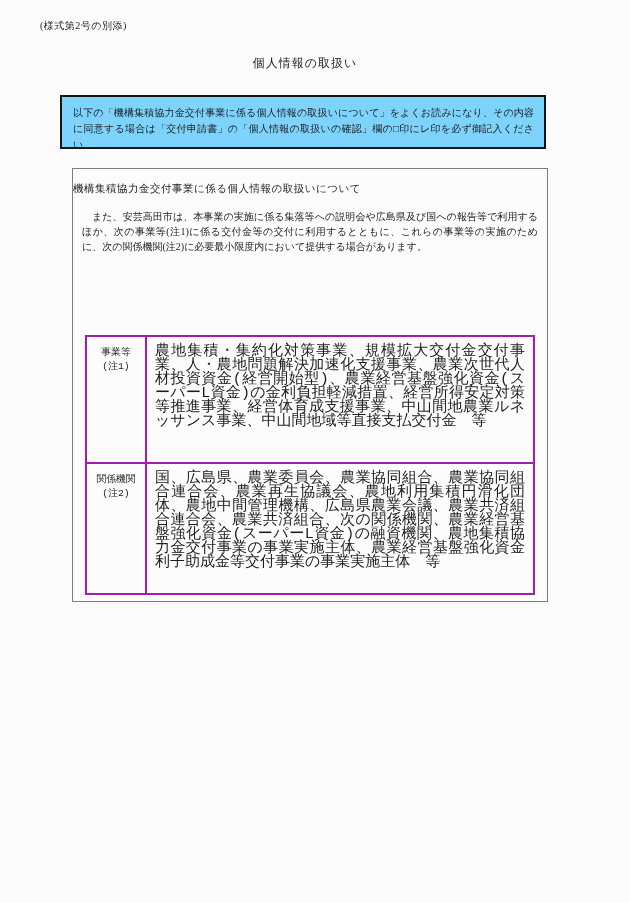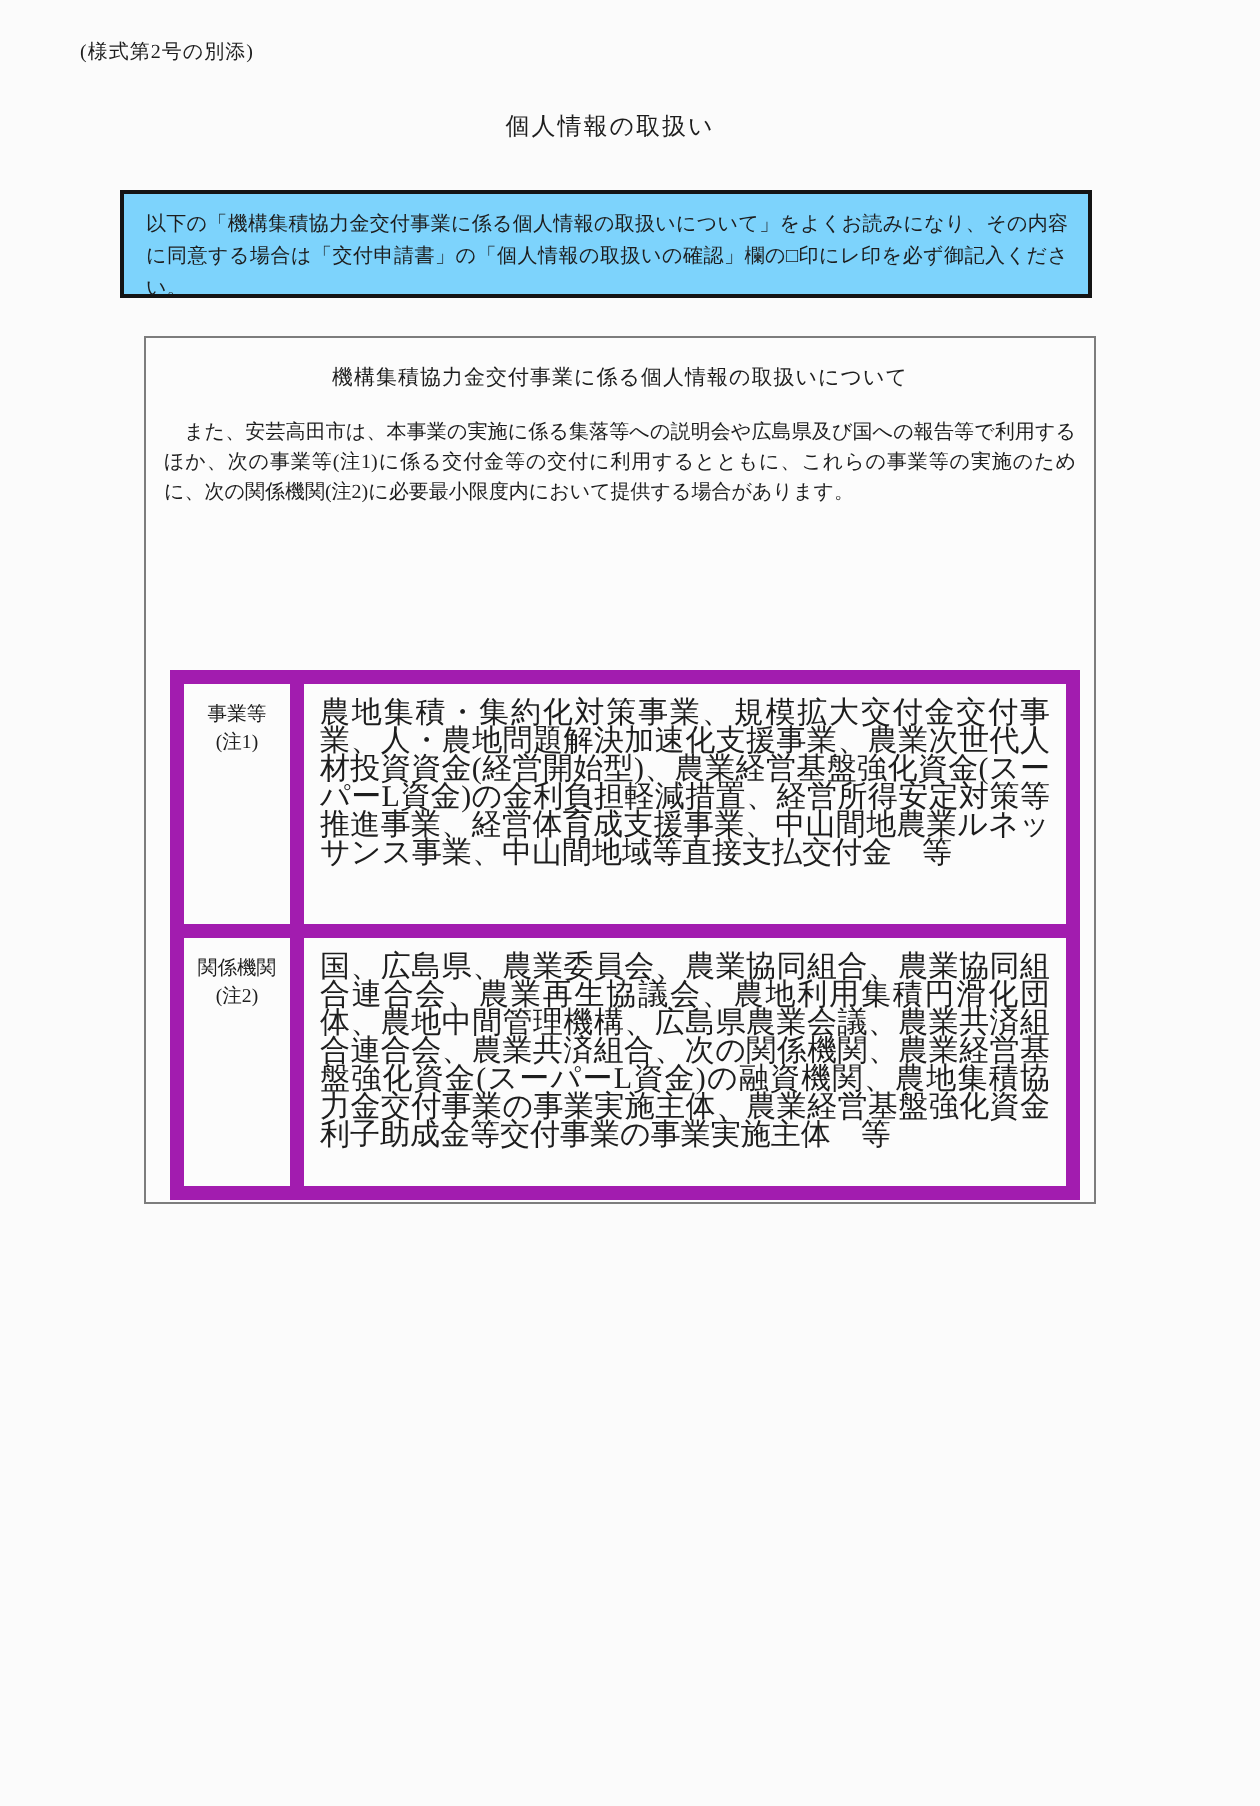--- a/index.html
+++ b/index.html
@@ -48,21 +48,21 @@
   .main-box {
     position: absolute;
     left: 72px; top: 168px;
     width: 476px; height: 434px;
     border: 1px solid #7d7d7d;
     box-sizing: border-box;
     background: #fcfcfc;
   }
   .main-box-title {
     margin-top: 13px;
-    text-align: center;
+    text-align: left;
     font-size: 10.5px;
     letter-spacing: 0.5px;
   }
   .main-box-body {
     margin: 13px 9px 0 9px;
     font-size: 10px;
     line-height: 15px;
     text-align: justify;
     text-justify: inter-ideograph;
   }
@@ -71,23 +71,24 @@
     text-indent: 1em;
   }
   .info-table {
     position: absolute;
     left: 12px; top: 166px;
     border-collapse: collapse;
     table-layout: fixed;
     width: 448px;
   }
   .info-table td {
-    border: 7px solid #a21caf;
+    border: 2px solid #a21caf;
     vertical-align: top;
     box-sizing: border-box;
+    font-family: Liberation Mono, monospace;
   }
   .info-table .row-1 { height: 127px; }
   .info-table .row-2 { height: 131px; }
   .cell-header {
     width: 60px;
     text-align: center;
     padding-top: 9px;
     font-size: 9.8px;
     line-height: 14px;
   }

